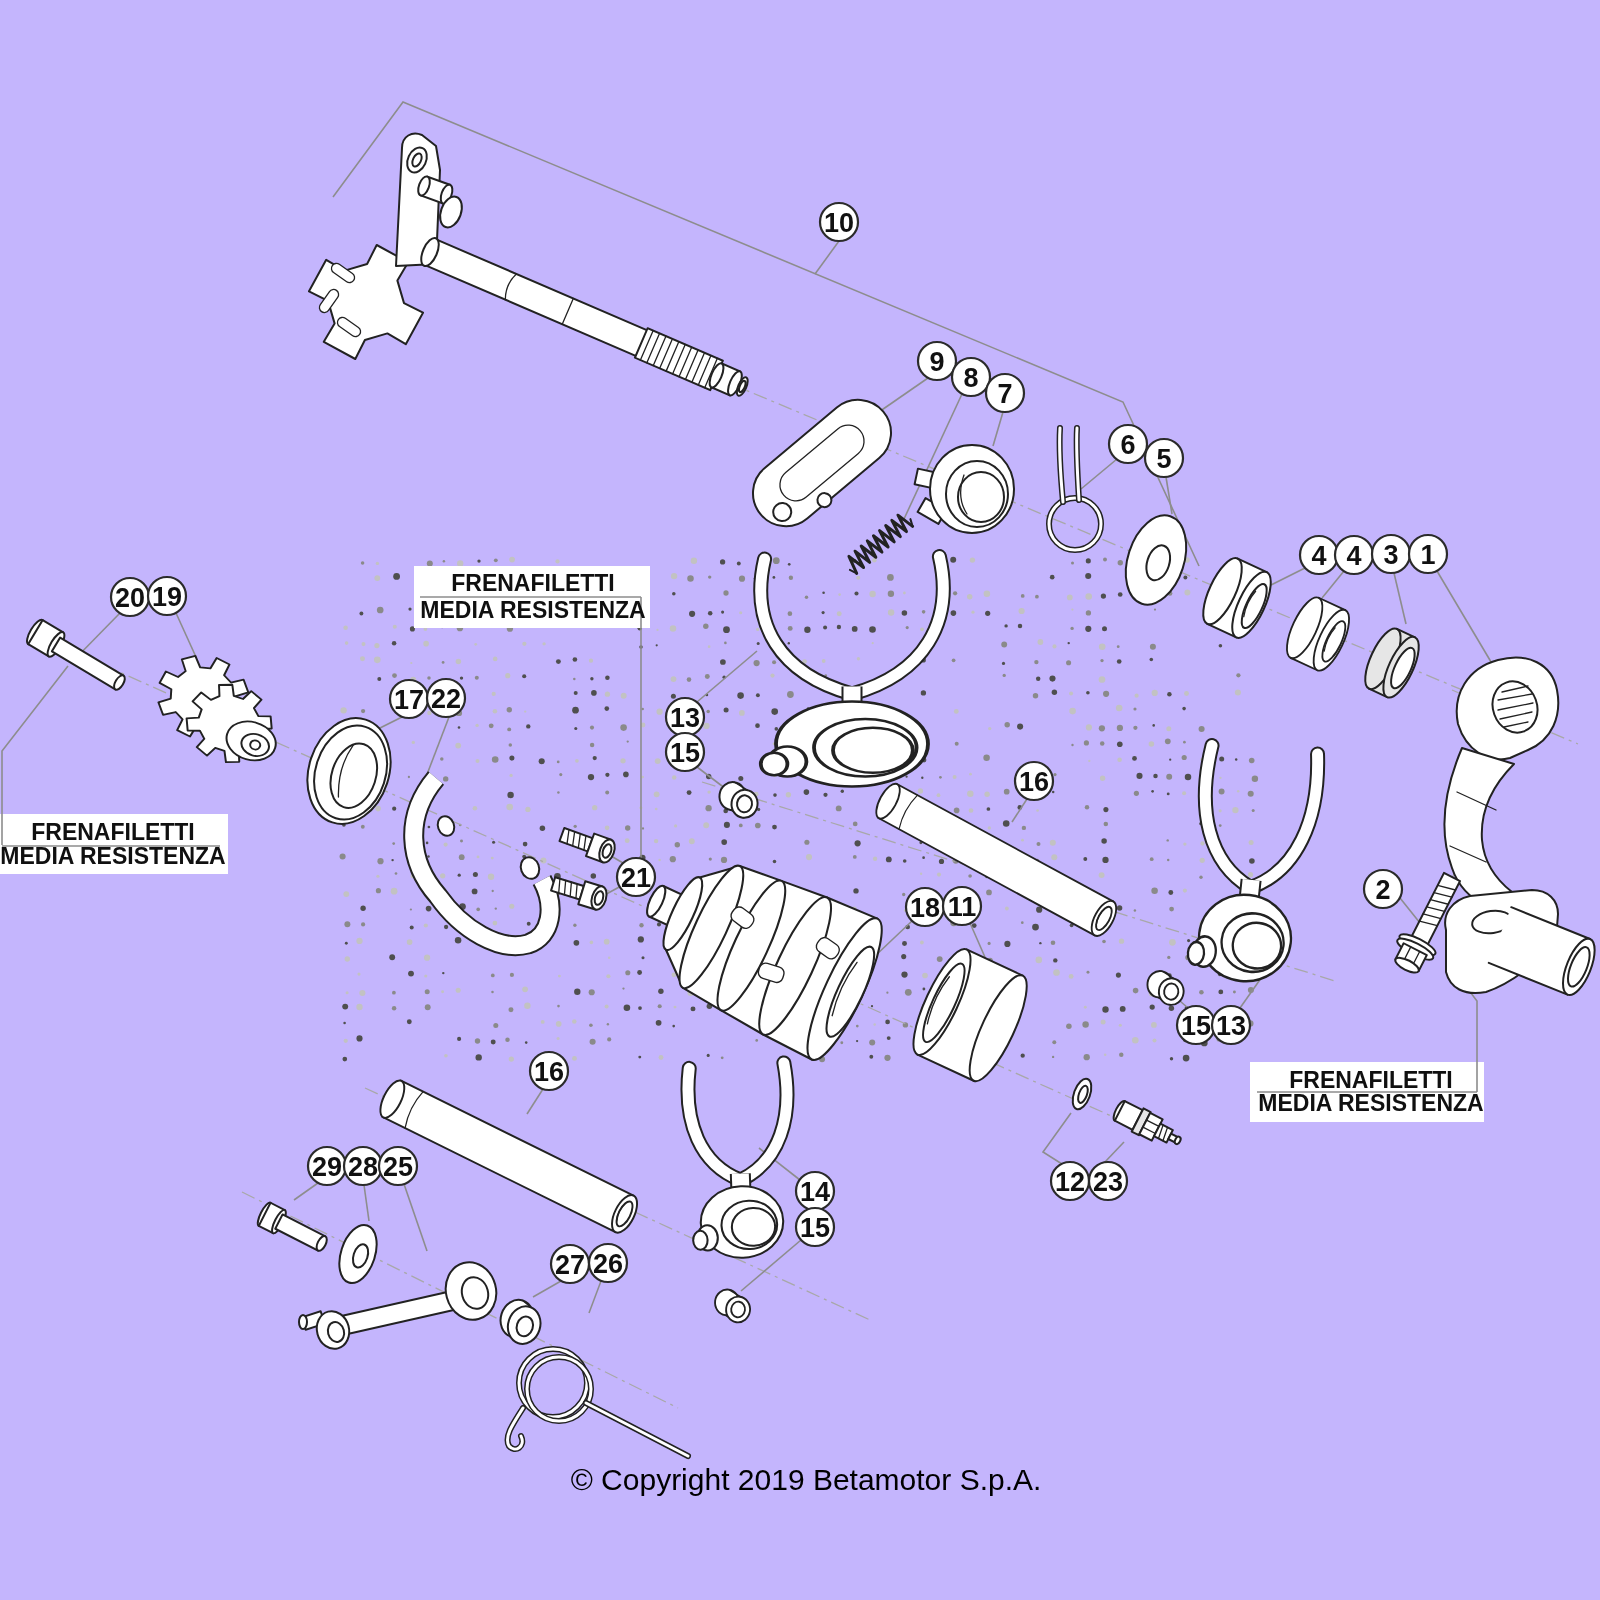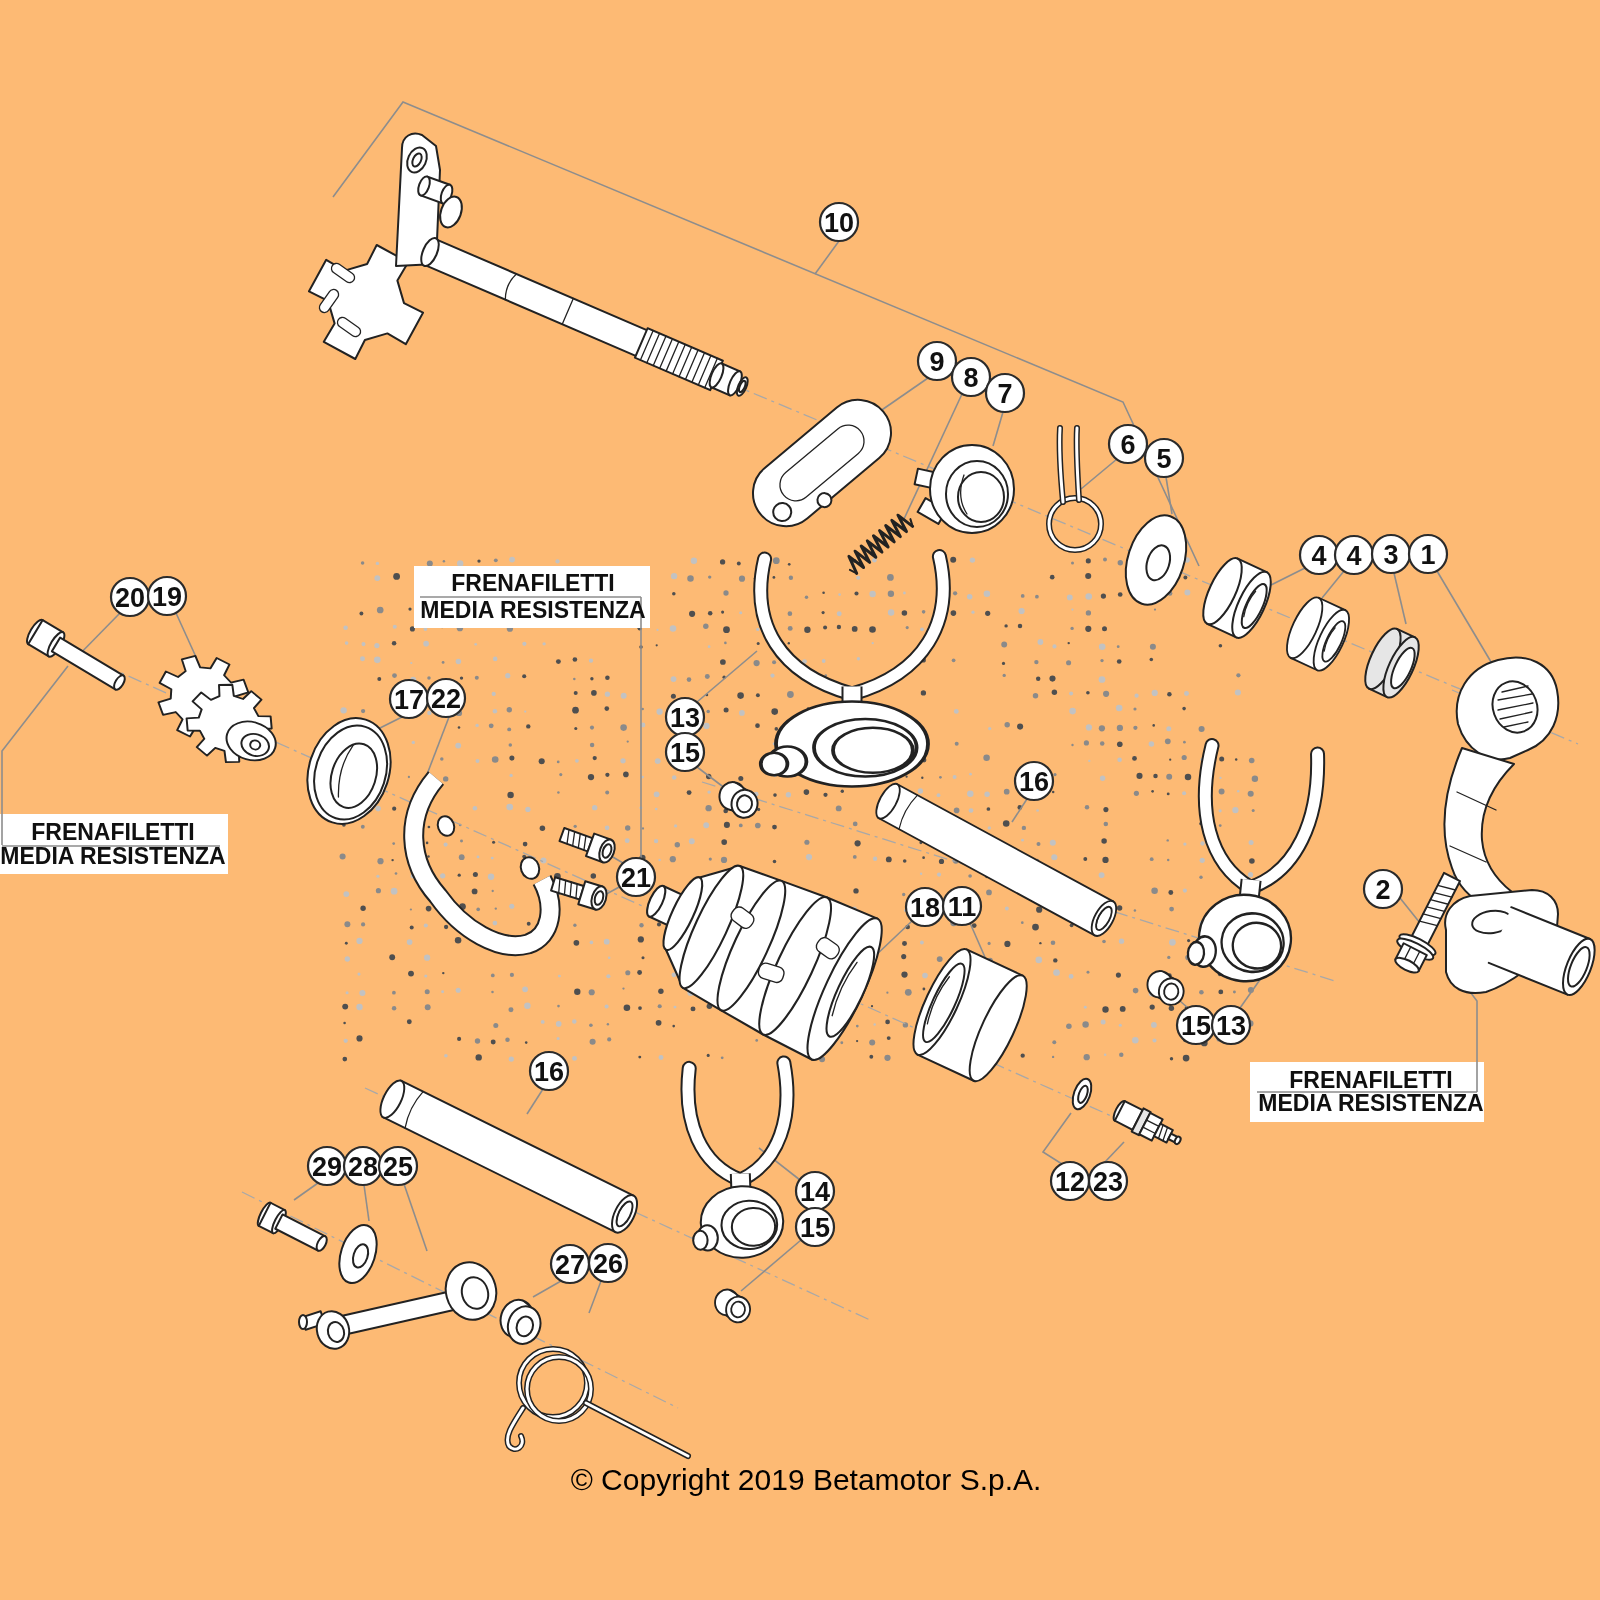--- a/index.html
+++ b/index.html
@@ -1,16 +1,16 @@
 <!DOCTYPE html>
 <html><head>
 <meta charset="utf-8">
 <style>
   html,body{margin:0;padding:0;background:#fff;}
-  #stage{position:relative;width:1600px;height:1600px;background:#fdba74;overflow:hidden;
+  #stage{position:relative;width:1600px;height:1600px;background:#c4b5fd;overflow:hidden;
          font-family:"Liberation Sans",sans-serif;}
   svg{display:block}
   .ol{fill:#fff;stroke:#222;stroke-width:2;stroke-linejoin:round}
   .olg{fill:#e6e6e6;stroke:#222;stroke-width:2;stroke-linejoin:round}
   .ln{fill:none;stroke:#222;stroke-width:2;stroke-linecap:round;stroke-linejoin:round}
   .thin{stroke-width:1.3}
   .leader{fill:none;stroke:#8d8d8d;stroke-width:1.6}
   .rule{stroke:#8d8d8d;stroke-width:1.6}
   .axis{fill:none;stroke:#a8a8a8;stroke-width:1.3;stroke-dasharray:14 5 3 5}
   .bo{fill:none;stroke:#222;stroke-width:15;stroke-linecap:round;vector-effect:non-scaling-stroke}

